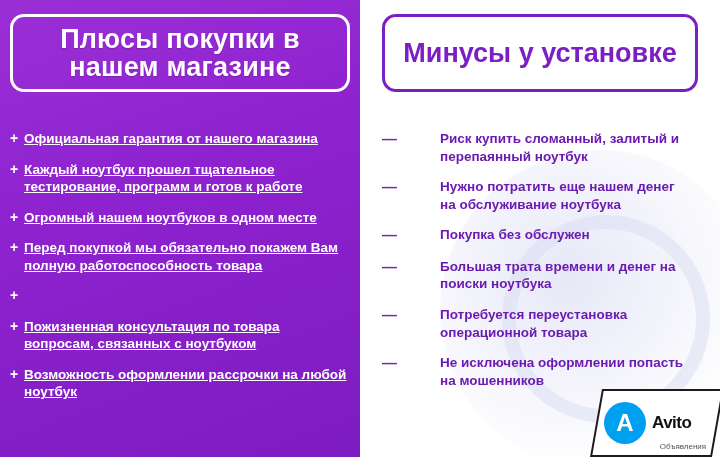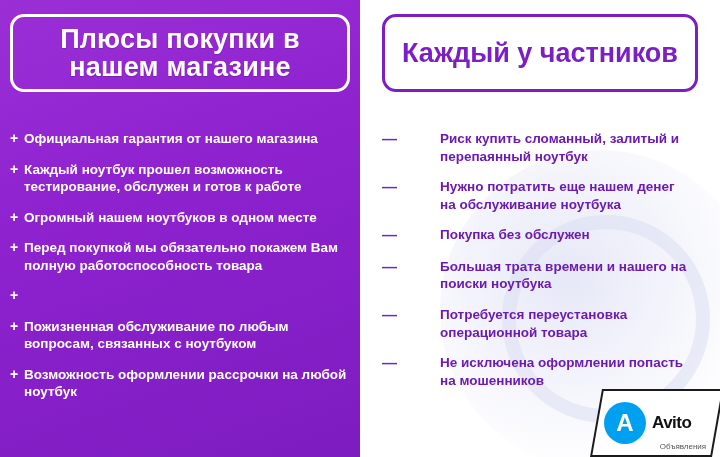--- a/index.html
+++ b/index.html
@@ -118,21 +118,21 @@
     line-height: 1.25;
   }
   .marker-plus { color: #ffffff; font-size: 14px; }
   .marker-minus { color: #7b1fc4; font-size: 15px; }
 
   .item-text {
     font-size: 13.5px;
     line-height: 1.3;
     font-weight: bold;
   }
-  .text-left { color: #ffffff; }
+  .text-left { color: #ffffff; text-decoration: underline; }
   .text-right { color: #6c1bb2; margin-left: 44px; }
 
   
   .watermark {
     position: absolute;
     right: 2px;
     bottom: 0px;
     width: 118px;
     height: 64px;
     background: #ffffff;
@@ -188,57 +188,57 @@
     </div>
     <div class="list list-left">
 
       <div class="item">
         <span class="marker marker-plus">+</span>
         <span class="item-text text-left">Официальная гарантия от нашего магазина</span>
       </div>
 
       <div class="item">
         <span class="marker marker-plus">+</span>
-        <span class="item-text text-left">Каждый ноутбук прошел возможность тестирование, обслужен и готов к работе</span>
+        <span class="item-text text-left">Каждый ноутбук прошел тщательное тестирование, программ и готов к работе</span>
       </div>
 
       <div class="item">
         <span class="marker marker-plus">+</span>
         <span class="item-text text-left">Огромный нашем ноутбуков в одном месте</span>
       </div>
 
       <div class="item">
         <span class="marker marker-plus">+</span>
         <span class="item-text text-left">Перед покупкой мы обязательно покажем Вам полную работоспособность товара</span>
       </div>
 
       <div class="item">
         <span class="marker marker-plus">+</span>
       </div>
 
       <div class="item">
         <span class="marker marker-plus">+</span>
-        <span class="item-text text-left">Пожизненная обслуживание по любым вопросам, связанных с ноутбуком</span>
+        <span class="item-text text-left">Пожизненная консультация по товара вопросам, связанных с ноутбуком</span>
       </div>
 
       <div class="item">
         <span class="marker marker-plus">+</span>
         <span class="item-text text-left">Возможность оформлении рассрочки на любой ноутбук</span>
       </div>
 
     </div>
   </div>
 
   <div class="panel-right">
     <div class="swirl"></div>
     <div class="swirl2"></div>
   </div>
 
   <div class="head-right">
-    <div class="head-right-text">Каждый у частников</div>
+    <div class="head-right-text">Минусы у установке</div>
   </div>
 
   <div class="list list-right">
 
     <div class="item">
       <span class="marker marker-minus">—</span>
       <span class="item-text text-right">Риск купить сломанный, залитый и перепаянный ноутбук</span>
     </div>
 
     <div class="item">
@@ -246,21 +246,21 @@
       <span class="item-text text-right">Нужно потратить еще нашем денег на обслуживание ноутбука</span>
     </div>
 
     <div class="item">
       <span class="marker marker-minus">—</span>
       <span class="item-text text-right">Покупка без обслужен</span>
     </div>
 
     <div class="item">
       <span class="marker marker-minus">—</span>
-      <span class="item-text text-right">Большая трата времени и нашего на поиски ноутбука</span>
+      <span class="item-text text-right">Большая трата времени и денег на поиски ноутбука</span>
     </div>
 
     <div class="item">
       <span class="marker marker-minus">—</span>
       <span class="item-text text-right">Потребуется переустановка операционной товара</span>
     </div>
 
     <div class="item">
       <span class="marker marker-minus">—</span>
       <span class="item-text text-right">Не исключена оформлении попасть на мошенников</span>

